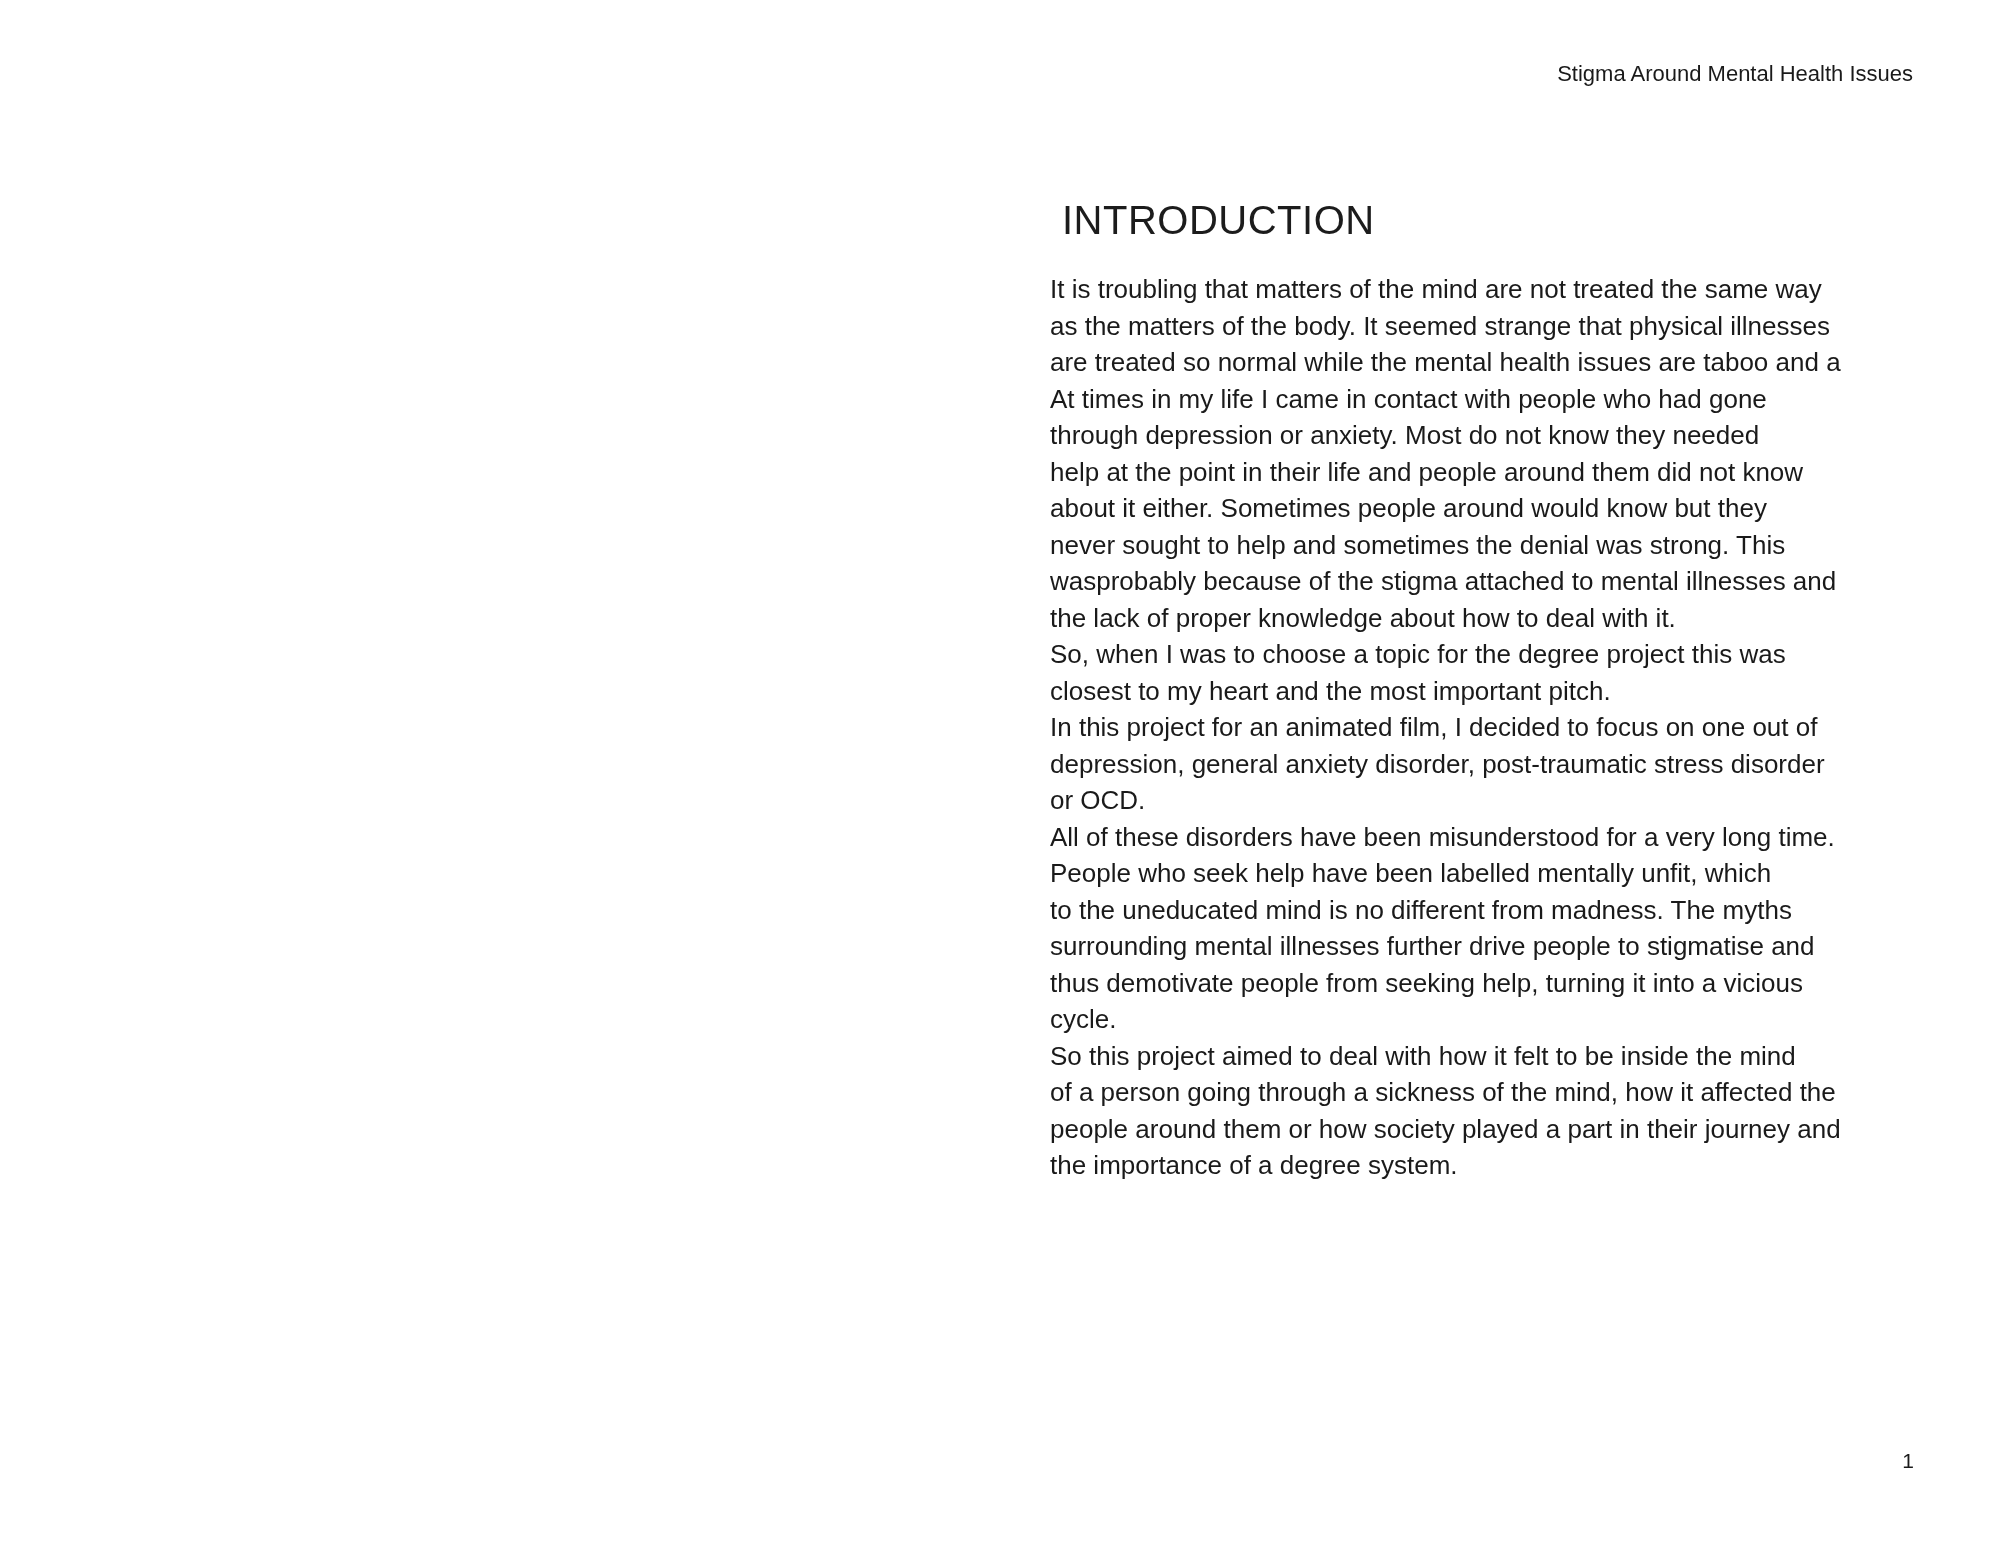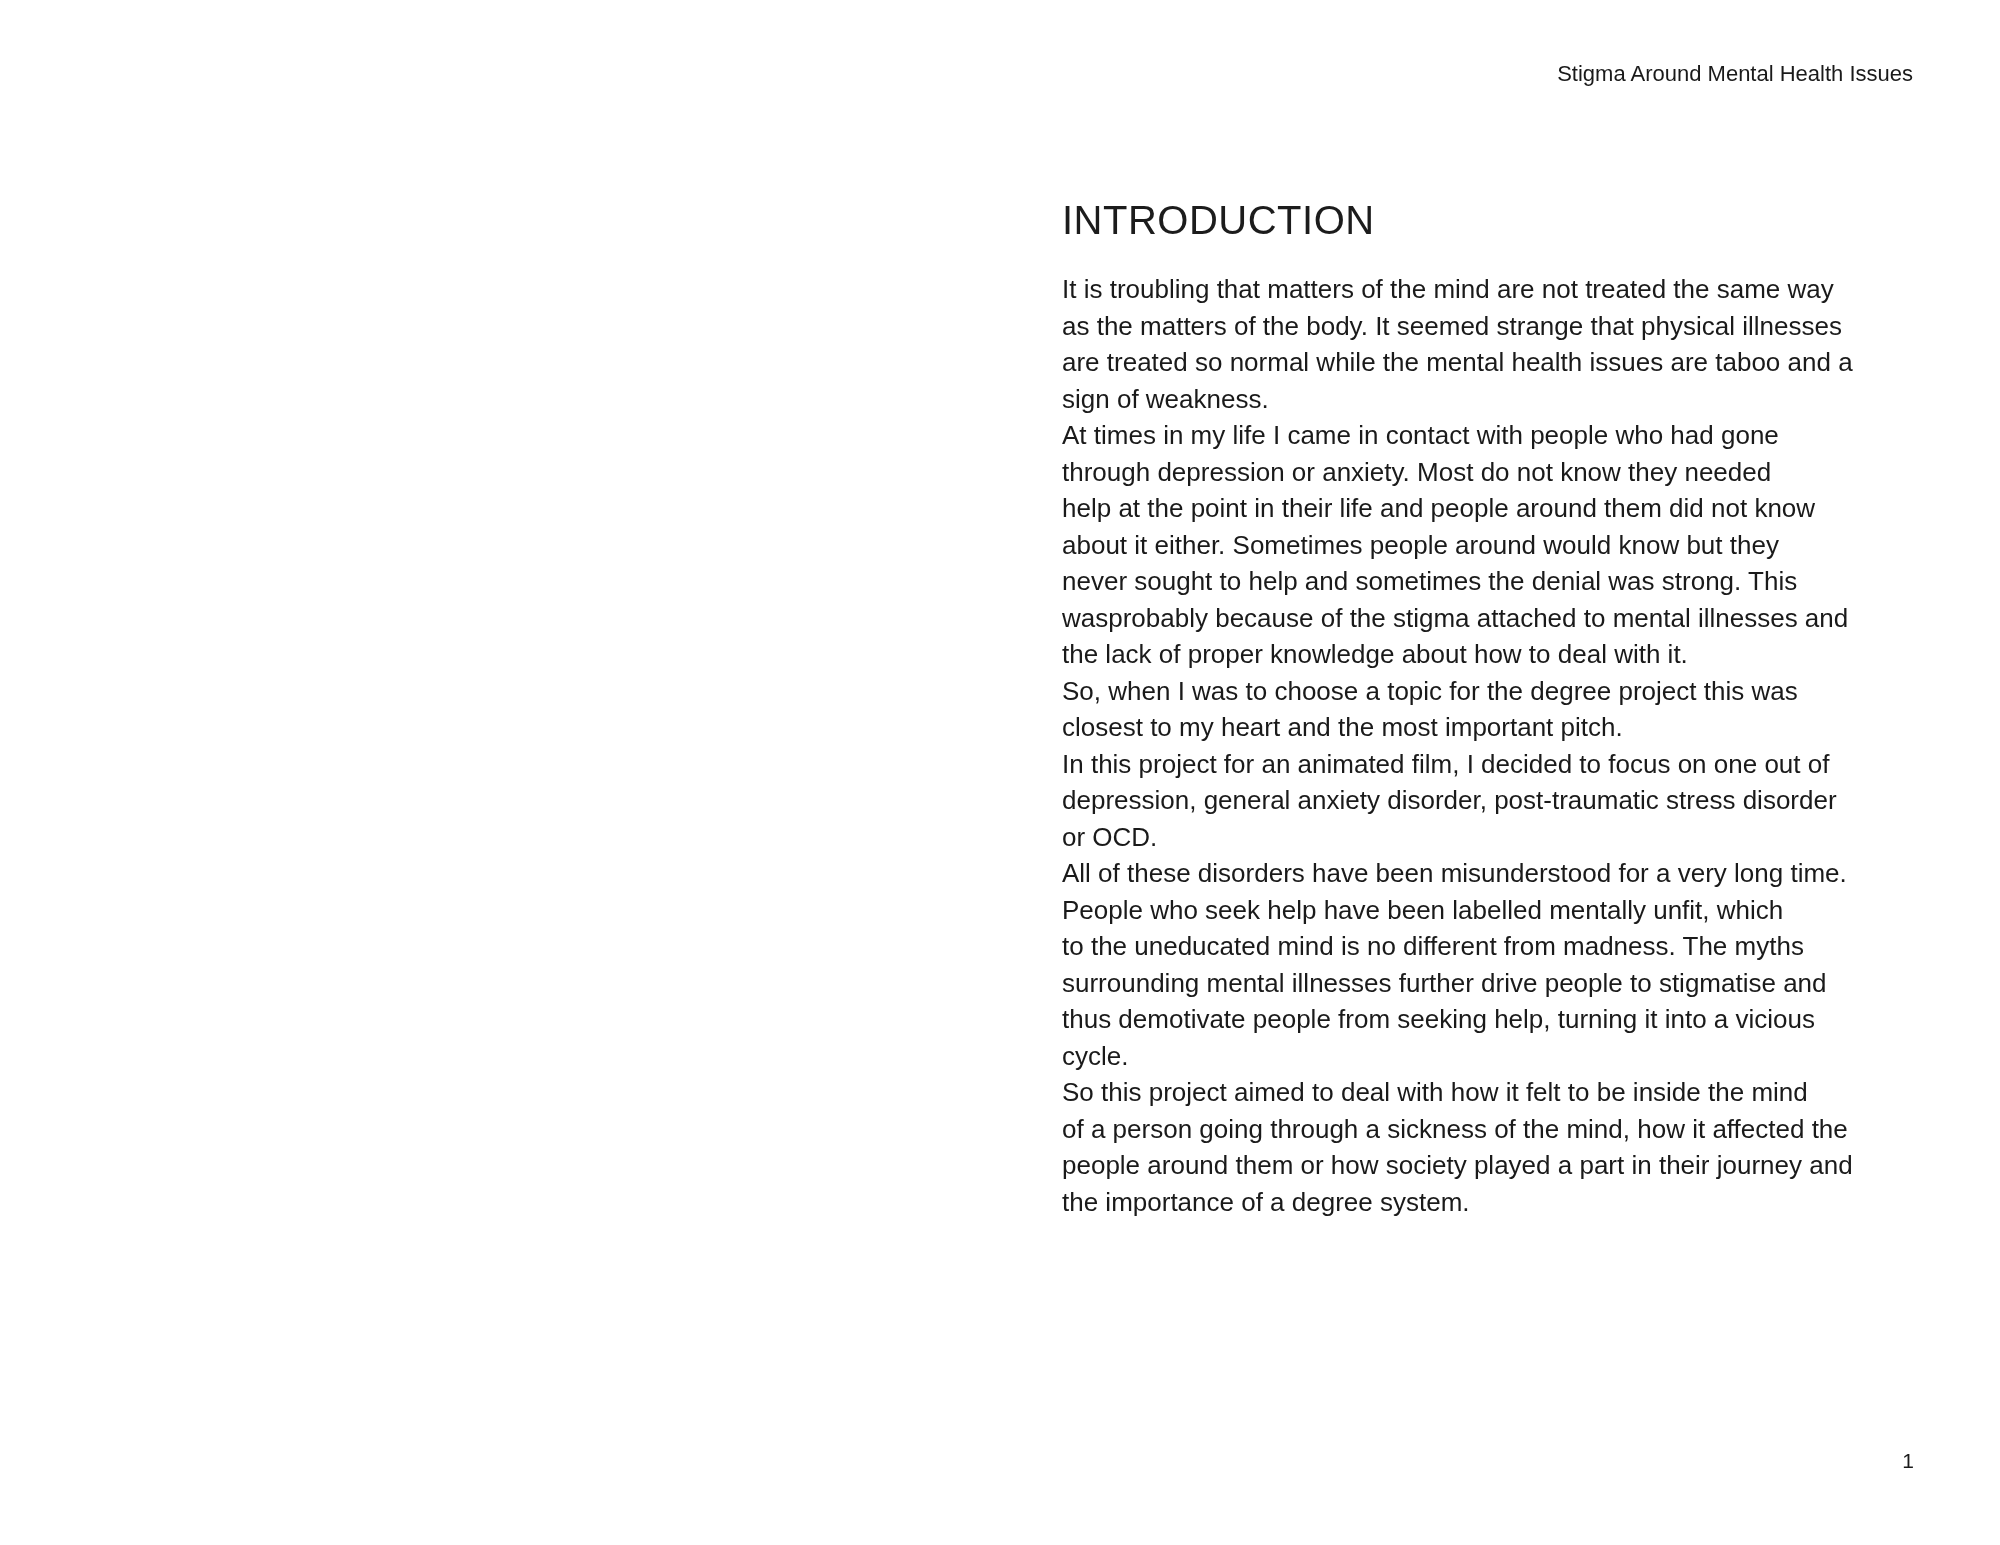--- a/index.html
+++ b/index.html
@@ -41,21 +41,20 @@
     position: absolute;
     left: 1050px;
     top: 271px;
     width: 900px;
     font-size: 26px;
     line-height: 36.5px;
     color: #1a1a1a;
   }
   .body-text .line {
     white-space: nowrap;
-    margin-left: 12px;
   }
   .page-number {
     position: absolute;
     top: 1448px;
     right: 86px;
     font-size: 21px;
     line-height: 26px;
     color: #1a1a1a;
   }
 </style>
@@ -65,21 +64,20 @@
 <div class="page">
 
   <div class="running-header">Stigma Around Mental Health Issues</div>
 
   <h1 class="section-title">INTRODUCTION</h1>
 
   <div class="body-text">
       <div class="line">It is troubling that matters of the mind are not treated the same way</div>
       <div class="line">as the matters of the body. It seemed strange that physical illnesses</div>
       <div class="line">are treated so normal while the mental health issues are taboo and a</div>
-      <div class="line">sign of weakness.</div>
       <div class="line">At times in my life I came in contact with people who had gone</div>
       <div class="line">through depression or anxiety. Most do not know they needed</div>
       <div class="line">help at the point in their life and people around them did not know</div>
       <div class="line">about it either. Sometimes people around would know but they</div>
       <div class="line">never sought to help and sometimes the denial was strong. This</div>
       <div class="line">wasprobably because of the stigma attached to mental illnesses and</div>
       <div class="line">the lack of proper knowledge about how to deal with it.</div>
       <div class="line">So, when I was to choose a topic for the degree project this was</div>
       <div class="line">closest to my heart and the most important pitch.</div>
       <div class="line">In this project for an animated film, I decided to focus on one out of</div>

